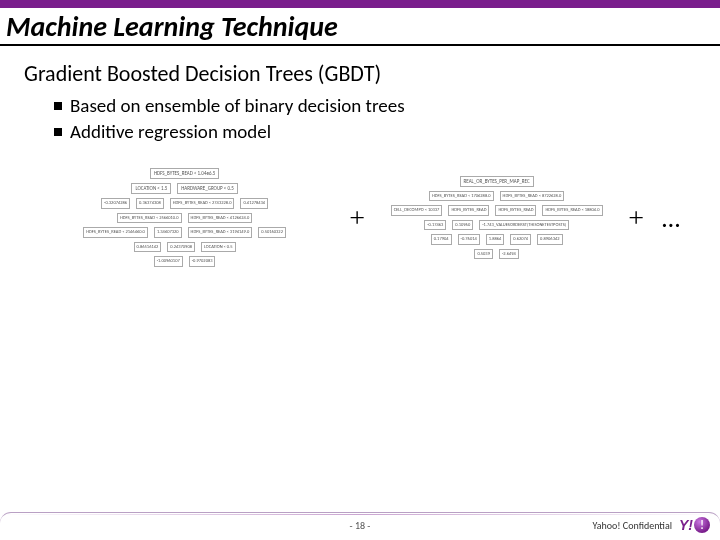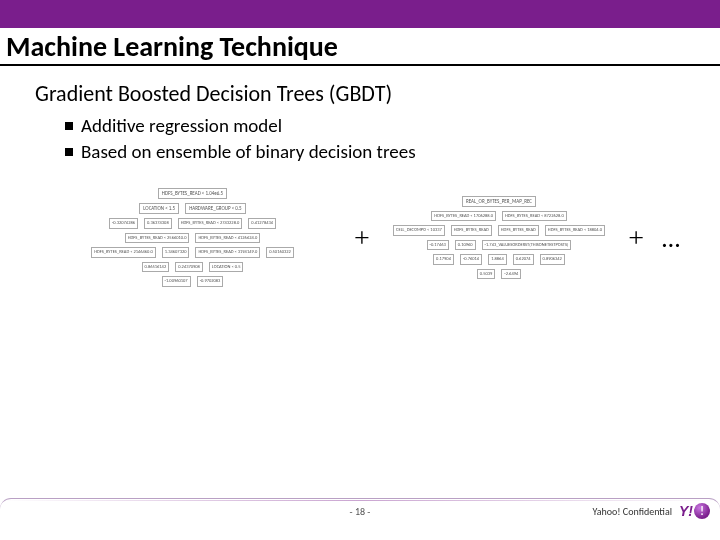--- a/index.html
+++ b/index.html
@@ -6,41 +6,42 @@
   body {
     width: 720px;
     height: 540px;
     background: #ffffff;
     font-family: "Calibri", "Segoe UI", Arial, sans-serif;
     position: relative;
     overflow: hidden;
   }
   .title-bar {
     width: 100%;
-    height: 66px;
+    height: 46px;
     background: #7a1e8c;
     display: flex;
     align-items: flex-end;
+    font-style: italic;
   }
   .title-inner {
     background: #ffffff;
     width: 100%;
     height: 38px;
     display: flex;
     align-items: center;
     padding-left: 6px;
     border-bottom: 2px solid #000;
   }
   .title-text {
     font-size: 28px;
     font-weight: 700;
     color: #000;
   }
   .content {
-    padding: 14px 28px 0 35px;
+    padding: 14px 28px 0 24px;
   }
   .subtitle {
     font-size: 22px;
     color: #000;
     margin-bottom: 6px;
   }
   .bullets {
     padding-left: 30px;
   }
   .bullet-row {
@@ -95,21 +96,21 @@
     font-family: "Times New Roman", serif;
   }
   .ellipsis {
     font-size: 26px;
     color: #000;
     padding-left: 4px;
     letter-spacing: 2px;
   }
   .footer {
     position: absolute;
-    bottom: 16px;
+    bottom: 2px;
     left: 0;
     width: 100%;
     border-top: 1px solid #b9a0c4;
     height: 26px;
     display: flex;
     align-items: center;
     justify-content: center;
     background: #fff;
     border-radius: 11px;
   }
@@ -168,25 +169,25 @@
   <div class="title-inner">
     <div class="title-text">Machine Learning Technique</div>
   </div>
 </div>
 
 <div class="content">
   <div class="subtitle">Gradient Boosted Decision Trees (GBDT)</div>
   <div class="bullets">
     <div class="bullet-row">
       <div class="bullet-square"></div>
-      <div>Additive regression model</div>
+      <div>Based on ensemble of binary decision trees</div>
     </div>
     <div class="bullet-row">
       <div class="bullet-square"></div>
-      <div>Based on ensemble of binary decision trees</div>
+      <div>Additive regression model</div>
     </div>
   </div>
 
   <div class="diagram-area">
 
     <div class="tree" style="width:320px;">
       <div class="tree-row">
           <div class="node">HDFS_BYTES_READ &lt; 1.04e6.5</div>
         </div>
       <div class="tree-row">

